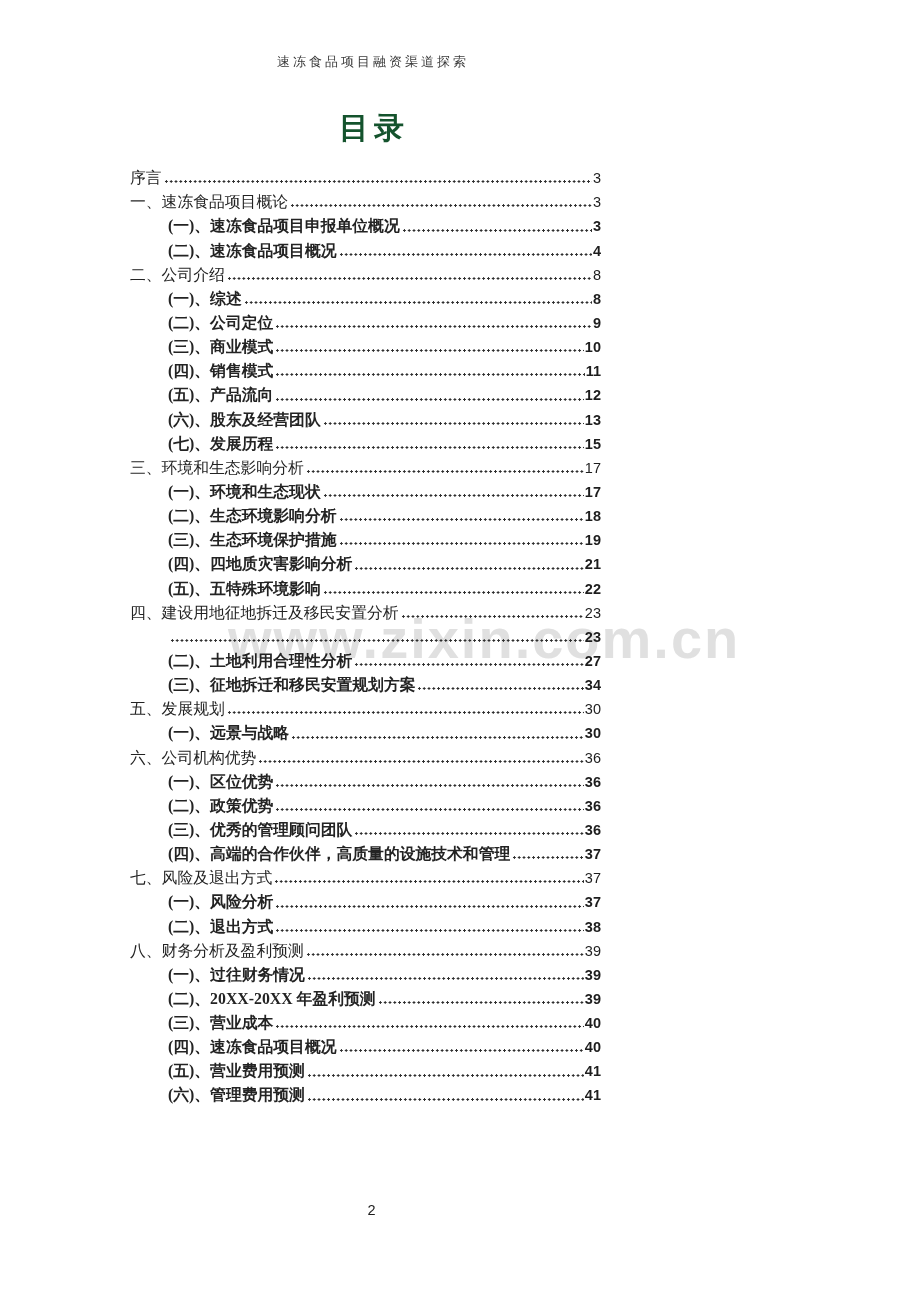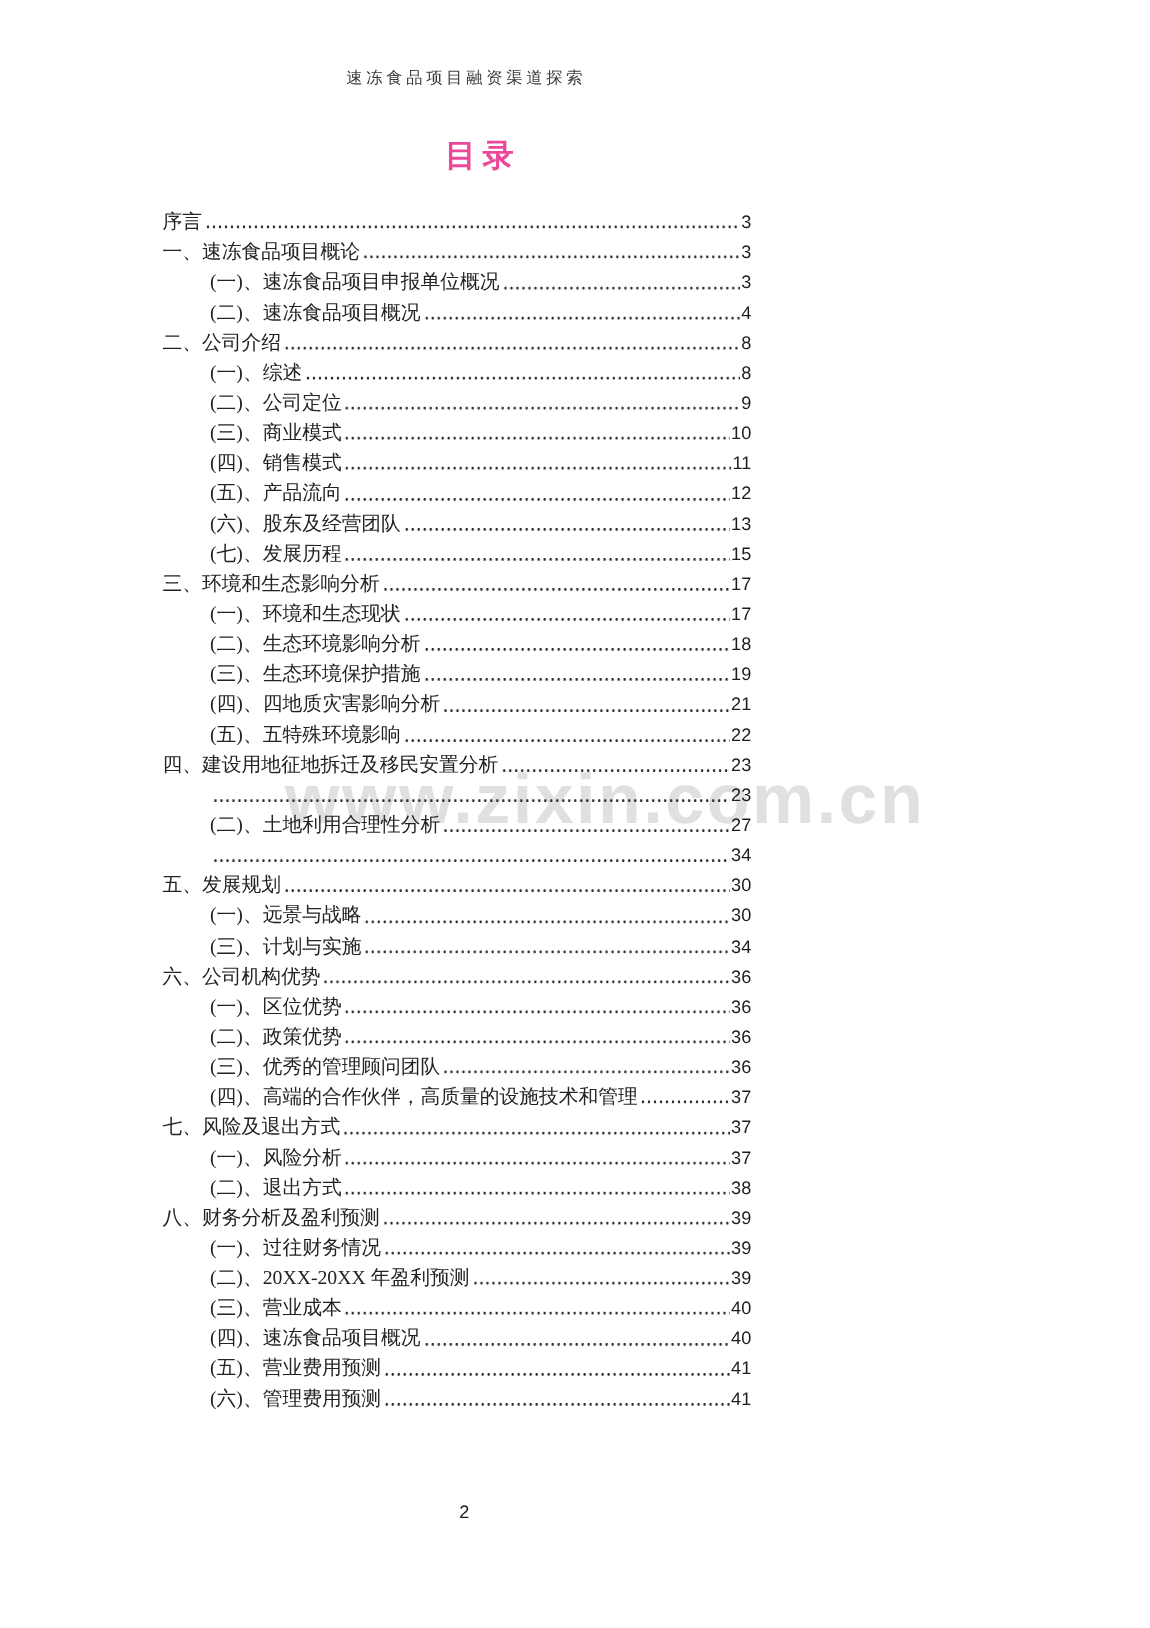--- a/index.html
+++ b/index.html
@@ -24,27 +24,26 @@
     color: #3b3b3b;
     z-index: 2;
   }
   .doc-title {
     position: absolute;
     top: 108px;
     left: 0;
     width: 100%;
     margin: 0;
     text-align: center;
-    font-size: 25px;
+    font-size: 30px;
     font-weight: bold;
     letter-spacing: 5px;
     text-indent: 5px;
-    color: #ec4899;
+    color: #14532d;
     z-index: 2;
-    padding-left: 12px;
   }
   .watermark {
     position: absolute;
     top: 606px;
     left: 228px;
     font-family: "Liberation Sans", "DejaVu Sans", sans-serif;
     font-size: 56px;
     font-weight: bold;
     letter-spacing: 2px;
     color: #c7c7c7;
@@ -63,21 +62,21 @@
   .toc-row {
     display: flex;
     align-items: flex-end;
     height: 24.15px;
     font-size: 15.8px;
     line-height: 20px;
     color: #232323;
     text-decoration: none;
     justify-content: center;
   }
-  .toc-row.level-1 { padding-left: 38px; }
+  .toc-row.level-1 { padding-left: 38px; font-weight: bold; }
   .toc-label { white-space: nowrap; flex-shrink: 0; }
   .toc-leader {
     flex: 1;
     min-width: 8px;
     height: 100%;
     margin: 0 1px 0 2px;
     background-image: radial-gradient(circle, #2e2e2e 1.02px, transparent 1.25px);
     background-size: 4.8px 4.8px;
     background-repeat: repeat-x;
     background-position: left bottom 4px;
@@ -208,37 +207,33 @@
       <a class="toc-row level-1" href="#">
     <span class="toc-leader"></span>
     <span class="toc-page">23</span>
   </a>
       <a class="toc-row level-1" href="#">
     <span class="toc-label">(二)、土地利用合理性分析</span>
     <span class="toc-leader"></span>
     <span class="toc-page">27</span>
   </a>
       <a class="toc-row level-1" href="#">
+    <span class="toc-label">(三)、征地拆迁和移民安置规划方案</span>
     <span class="toc-leader"></span>
     <span class="toc-page">34</span>
   </a>
       <a class="toc-row level-0" href="#">
     <span class="toc-label">五、发展规划</span>
     <span class="toc-leader"></span>
     <span class="toc-page">30</span>
   </a>
       <a class="toc-row level-1" href="#">
     <span class="toc-label">(一)、远景与战略</span>
     <span class="toc-leader"></span>
     <span class="toc-page">30</span>
-  </a>
-      <a class="toc-row level-1" href="#">
-    <span class="toc-label">(三)、计划与实施</span>
-    <span class="toc-leader"></span>
-    <span class="toc-page">34</span>
   </a>
       <a class="toc-row level-0" href="#">
     <span class="toc-label">六、公司机构优势</span>
     <span class="toc-leader"></span>
     <span class="toc-page">36</span>
   </a>
       <a class="toc-row level-1" href="#">
     <span class="toc-label">(一)、区位优势</span>
     <span class="toc-leader"></span>
     <span class="toc-page">36</span>

